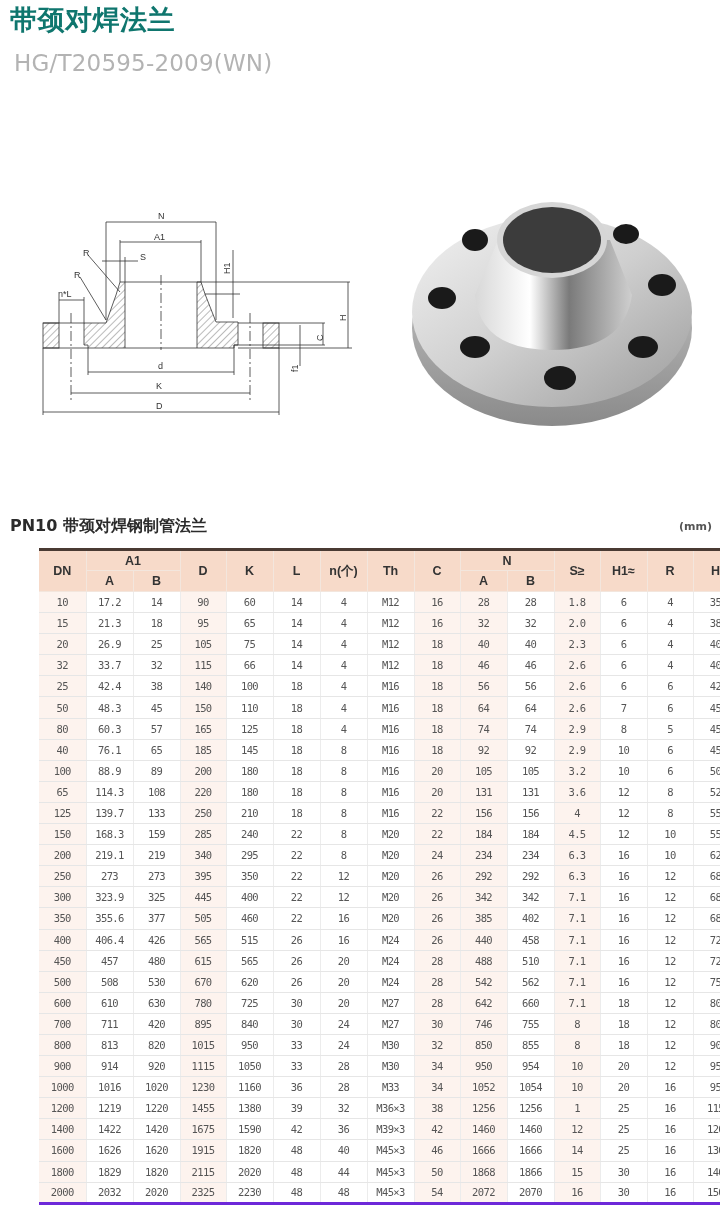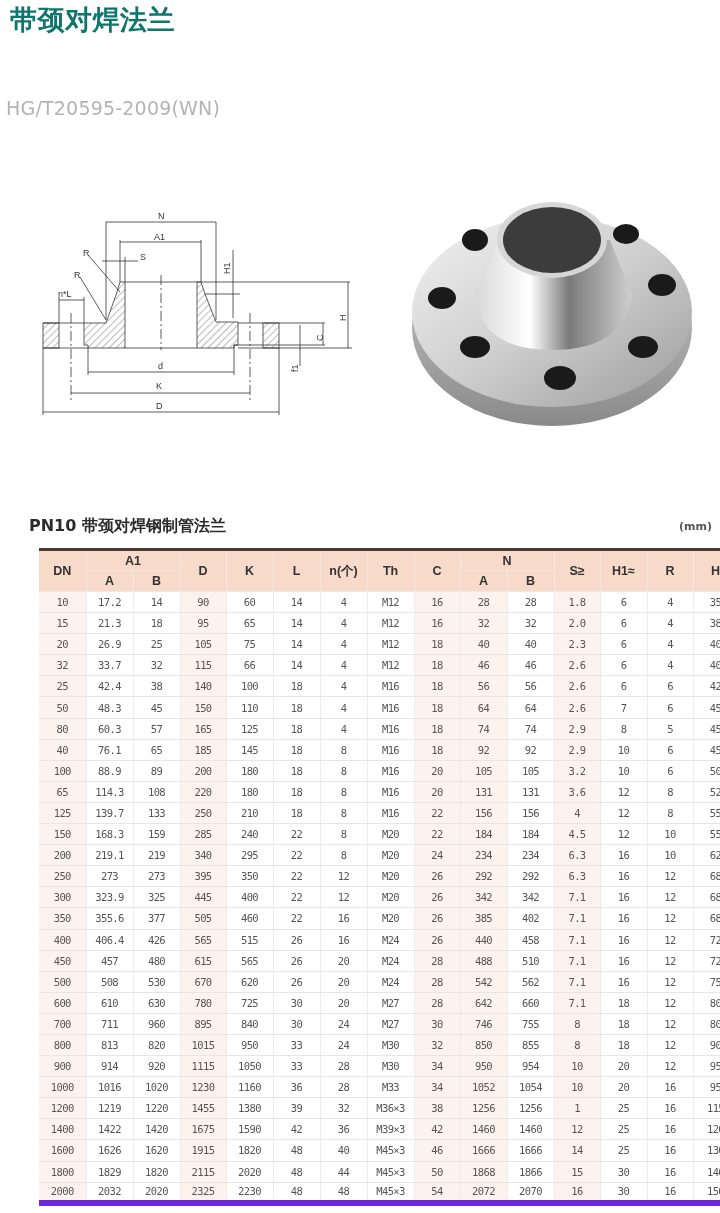--- a/index.html
+++ b/index.html
@@ -1,37 +1,37 @@
 <!DOCTYPE html>
 <html><head>
 <meta charset="utf-8">
 <style>
   * { box-sizing: border-box; margin: 0; padding: 0; }
   html, body { width: 720px; height: 1213px; background: #ffffff; overflow: hidden; }
   body { position: relative; font-family: "DejaVu Sans", sans-serif; color: #333; }
 
   .title { position: absolute; left: 10px; top: 2px; font-size: 27px; font-weight: bold; color: #0f766e; letter-spacing: 0.5px; }
-  .subtitle { position: absolute; left: 6px; top: 50px; font-size: 19px; color: #b3b3b3; font-family: "DejaVu Sans", sans-serif; font-weight: normal; letter-spacing: 0.2px; margin-top: 47px; }
+  .subtitle { position: absolute; left: 14px; top: 50px; font-size: 23px; color: #b3b3b3; font-family: "DejaVu Sans", sans-serif; font-weight: normal; letter-spacing: 0.2px; }
 
   .drawing { position: absolute; left: 30px; top: 200px; width: 340px; height: 220px; }
   .photo { position: absolute; left: 400px; top: 200px; width: 310px; height: 240px; }
 
-  .section-title { position: absolute; left: 10px; top: 516px; font-size: 16px; font-weight: bold; color: #2b2b2b; margin-left: 19px; }
+  .section-title { position: absolute; left: 10px; top: 516px; font-size: 16px; font-weight: bold; color: #2b2b2b; }
   .unit { position: absolute; right: 8px; top: 520px; font-size: 11px; color: #555; font-weight: bold; }
 
   .table-wrap { position: absolute; left: 11px; top: 548px; width: 699px; }
   table { border-collapse: collapse; width: 699px; table-layout: fixed; margin-left: 28px; }
   thead tr.top th { border-top: 3px solid #4a3a33; }
   th { background: #f7dac9; color: #333; font-weight: bold; font-size: 12.5px; font-family: "Liberation Sans", sans-serif; text-align: center; border-right: 1px solid #f3e6dd; border-bottom: 1px solid #f3e6dd; }
   thead tr.top th { height: 21px; }
   thead tr.sub th { height: 21px; }
   th.rs { height: 42px; }
   td { height: 21.1px; font-size: 10.5px; color: #555; text-align: center; font-family: "DejaVu Sans Mono", monospace; letter-spacing: -0.6px; border-bottom: 1px solid #e6e6e6; border-right: 1px solid #ececec; background: #fff; }
   td.tint { background: #fdf3ee; }
-  tbody tr:last-child td { border-bottom: 6px solid #6d28d9; }
+  tbody tr:last-child td { border-bottom: 3px solid #6d28d9; }
 </style>
 </head>
 <body>
 
 <div class="title">带颈对焊法兰</div>
 <div class="subtitle">HG/T20595-2009(WN)</div>
 
 <svg class="drawing" viewBox="0 0 340 220" xmlns="http://www.w3.org/2000/svg">
   <defs>
     <pattern id="hatch" patternUnits="userSpaceOnUse" width="5" height="5" patternTransform="rotate(45)">
@@ -530,21 +530,21 @@
           <td class="tint">642</td>
           <td>660</td>
           <td class="tint">7.1</td>
           <td>18</td>
           <td>12</td>
           <td>80</td>
         </tr>
         <tr>
           <td class="tint">700</td>
           <td>711</td>
-          <td>960</td>
+          <td>420</td>
           <td class="tint">895</td>
           <td>840</td>
           <td>30</td>
           <td>24</td>
           <td>M27</td>
           <td class="tint">30</td>
           <td class="tint">746</td>
           <td>755</td>
           <td class="tint">8</td>
           <td>18</td>

